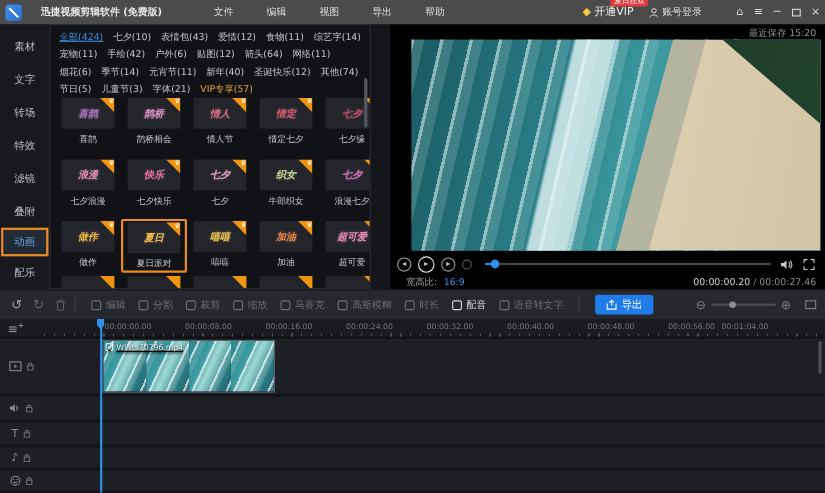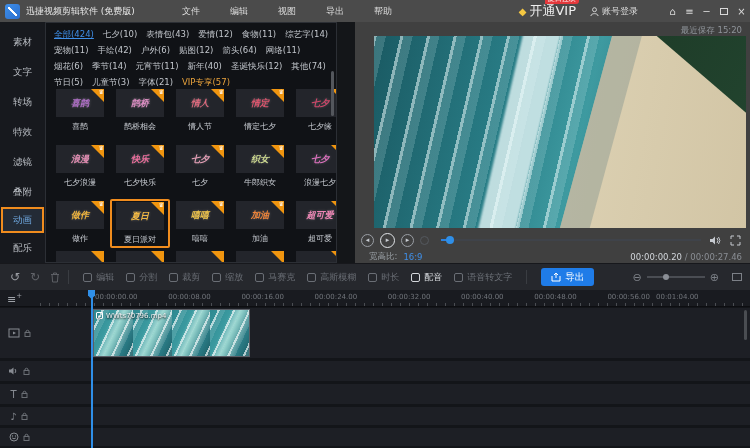--- a/index.html
+++ b/index.html
@@ -7,27 +7,27 @@
     font-family:"DejaVu Sans", sans-serif; }
   #app { position:relative; width:750px; height:448px; background:#141619; }
 
   
   #titlebar { position:absolute; left:0; top:0; width:750px; height:22px;
     background:#4b4b4b; display:flex; align-items:center; z-index:30; }
   #logo { width:15px; height:15px; margin-left:5px; border-radius:3px;
     background:linear-gradient(135deg,#3f8fe8 0%,#2b6fd0 100%); position:relative; }
   #logo::after{ content:""; position:absolute; left:3px; top:3px; width:9px; height:9px;
     background:linear-gradient(45deg,transparent 40%,#fff 40%,#fff 58%,transparent 58%); }
-  #apptitle { color:#e6e6e6; font-size:9px; margin-left:6px; }
+  #apptitle { color:#e6e6e6; font-size:9px; margin-left:17px;font-weight:bold; }
   #menus { display:flex; margin-left:32px; }
   .menu-item { color:#dcdcdc; font-size:9px; padding:0 15px; cursor:default; }
   #tb-right { margin-left:auto; display:flex; align-items:center; }
   #vip-btn { display:flex; align-items:center; position:relative; margin-right:14px; }
   #vip-diamond { color:#f5c842; font-size:10px; margin-right:3px; }
-  #vip-label { color:#eee; font-size:13px; }
+  #vip-label { color:#eee; font-size:10px; }
   #vip-badge { position:absolute; left:26px; top:-8px; background:#e4393c; color:#fff;
     font-size:7px; padding:0 3px; border-radius:3px 3px 3px 0; white-space:nowrap; line-height:10px;}
   #login-btn { display:flex; align-items:center; margin-right:26px; }
   #login-label { color:#ddd; font-size:9px; margin-left:3px; }
   .winicon { color:#d8d8d8; font-size:10px; width:17px; text-align:center; }
   #maxbox { width:8px; height:7px; border:1px solid #d8d8d8; margin:0 5px; }
 
   
   #sidebar { position:absolute; left:0; top:22px; width:45px; height:241px;
     background:#17191e; z-index:20; display:flex; flex-direction:column; padding-top:5px;}
@@ -55,21 +55,21 @@
   .crown { position:absolute; top:-1px; right:0px; color:#fff; font-size:6px; }
   .sticker-label { margin-top:4px; font-size:8px; color:#c6cad0; white-space:nowrap; }
   #partialrow { position:absolute; left:4px; top:228px; width:300px; display:grid;
     grid-template-columns:repeat(5,60px); }
   .pthumb { position:relative; width:48px; height:22px; margin:0 auto; background:#23252b; }
   #panel-scroll { position:absolute; right:2px; top:48px; width:3px; height:45px;
     background:#54575d; border-radius:2px; }
 
   
   #preview { position:absolute; left:355px; top:22px; width:395px; height:241px;
-    background:#404040; }
+    background:#000000; }
   #recent-save { position:absolute; right:8px; top:3px; font-size:8.5px; color:#8f949a; }
   #video { position:absolute; left:19px; top:14px; width:372px; height:192px;
     overflow:hidden; background:linear-gradient(103deg,#1a5a63 0%,#2a8089 38%,#3e9aa0 55%,#2a7f8a 70%); }
   #video .foam { position:absolute; left:-10%; top:-10%; width:90%; height:120%;
     background:repeating-linear-gradient(103deg, rgba(255,255,255,0) 0 14px,
       rgba(234,250,250,.55) 14px 17px, rgba(210,240,240,.18) 17px 26px); }
   #video .sand { position:absolute; inset:0;
     clip-path:polygon(64% 0, 100% 0, 100% 100%, 50% 100%);
     background:linear-gradient(100deg,#9fae9c 0%,#cabfa0 18%,#ddd2b4 45%,#d2c5a5 100%); }
   #video .wetsand { position:absolute; inset:0;
@@ -136,21 +136,21 @@
     display:flex; align-items:center; justify-content:center; gap:4px; color:#878b92; }
   .thglyph { font-size:10px; color:#878b92; }
   #clip { position:absolute; left:93px; top:1px; width:157px; height:48px;
     border:1px solid #5a5e66; display:flex; overflow:hidden; }
   .cthumb { width:39px; height:100%;
     background:linear-gradient(115deg,#2e8890 0%,#3b9aa0 35%,#9ad6d0 52%,#2a7a84 78%,#1d5e66 100%); position:relative;}
   .cthumb::after { content:""; position:absolute; inset:0;
     background:repeating-linear-gradient(115deg, rgba(255,255,255,0) 0 7px,
       rgba(255,255,255,.65) 7px 9px, rgba(255,255,255,.12) 9px 14px); }
   #clipname { position:absolute; left:96px; top:4px; display:flex; align-items:flex-start;
-    z-index:5; text-shadow:0 1px 2px #000; }
+    z-index:5; text-shadow:0 1px 2px #000;text-decoration:underline; }
   #clipname .fico { width:7px; height:7px; border:1px solid #fff; border-radius:1px;
     margin-right:3px; display:flex; align-items:center; justify-content:center;
     color:#fff; font-size:5px; }
   #clipname span.fn { color:#f0f2f4; font-size:7px; }
   #playhead { position:absolute; left:91px; top:0; width:1.5px; height:158px;
     background:#2f8fe8; z-index:6; }
   #playhead .flag { position:absolute; left:-3px; top:0; width:7px; height:9px;
     background:#2f8fe8; clip-path:polygon(0 0,100% 0,100% 60%,50% 100%,0 60%); }
   #tl-scroll { position:absolute; right:3px; top:20px; width:3px; height:30px;
     background:#4a4d52; border-radius:2px; }

